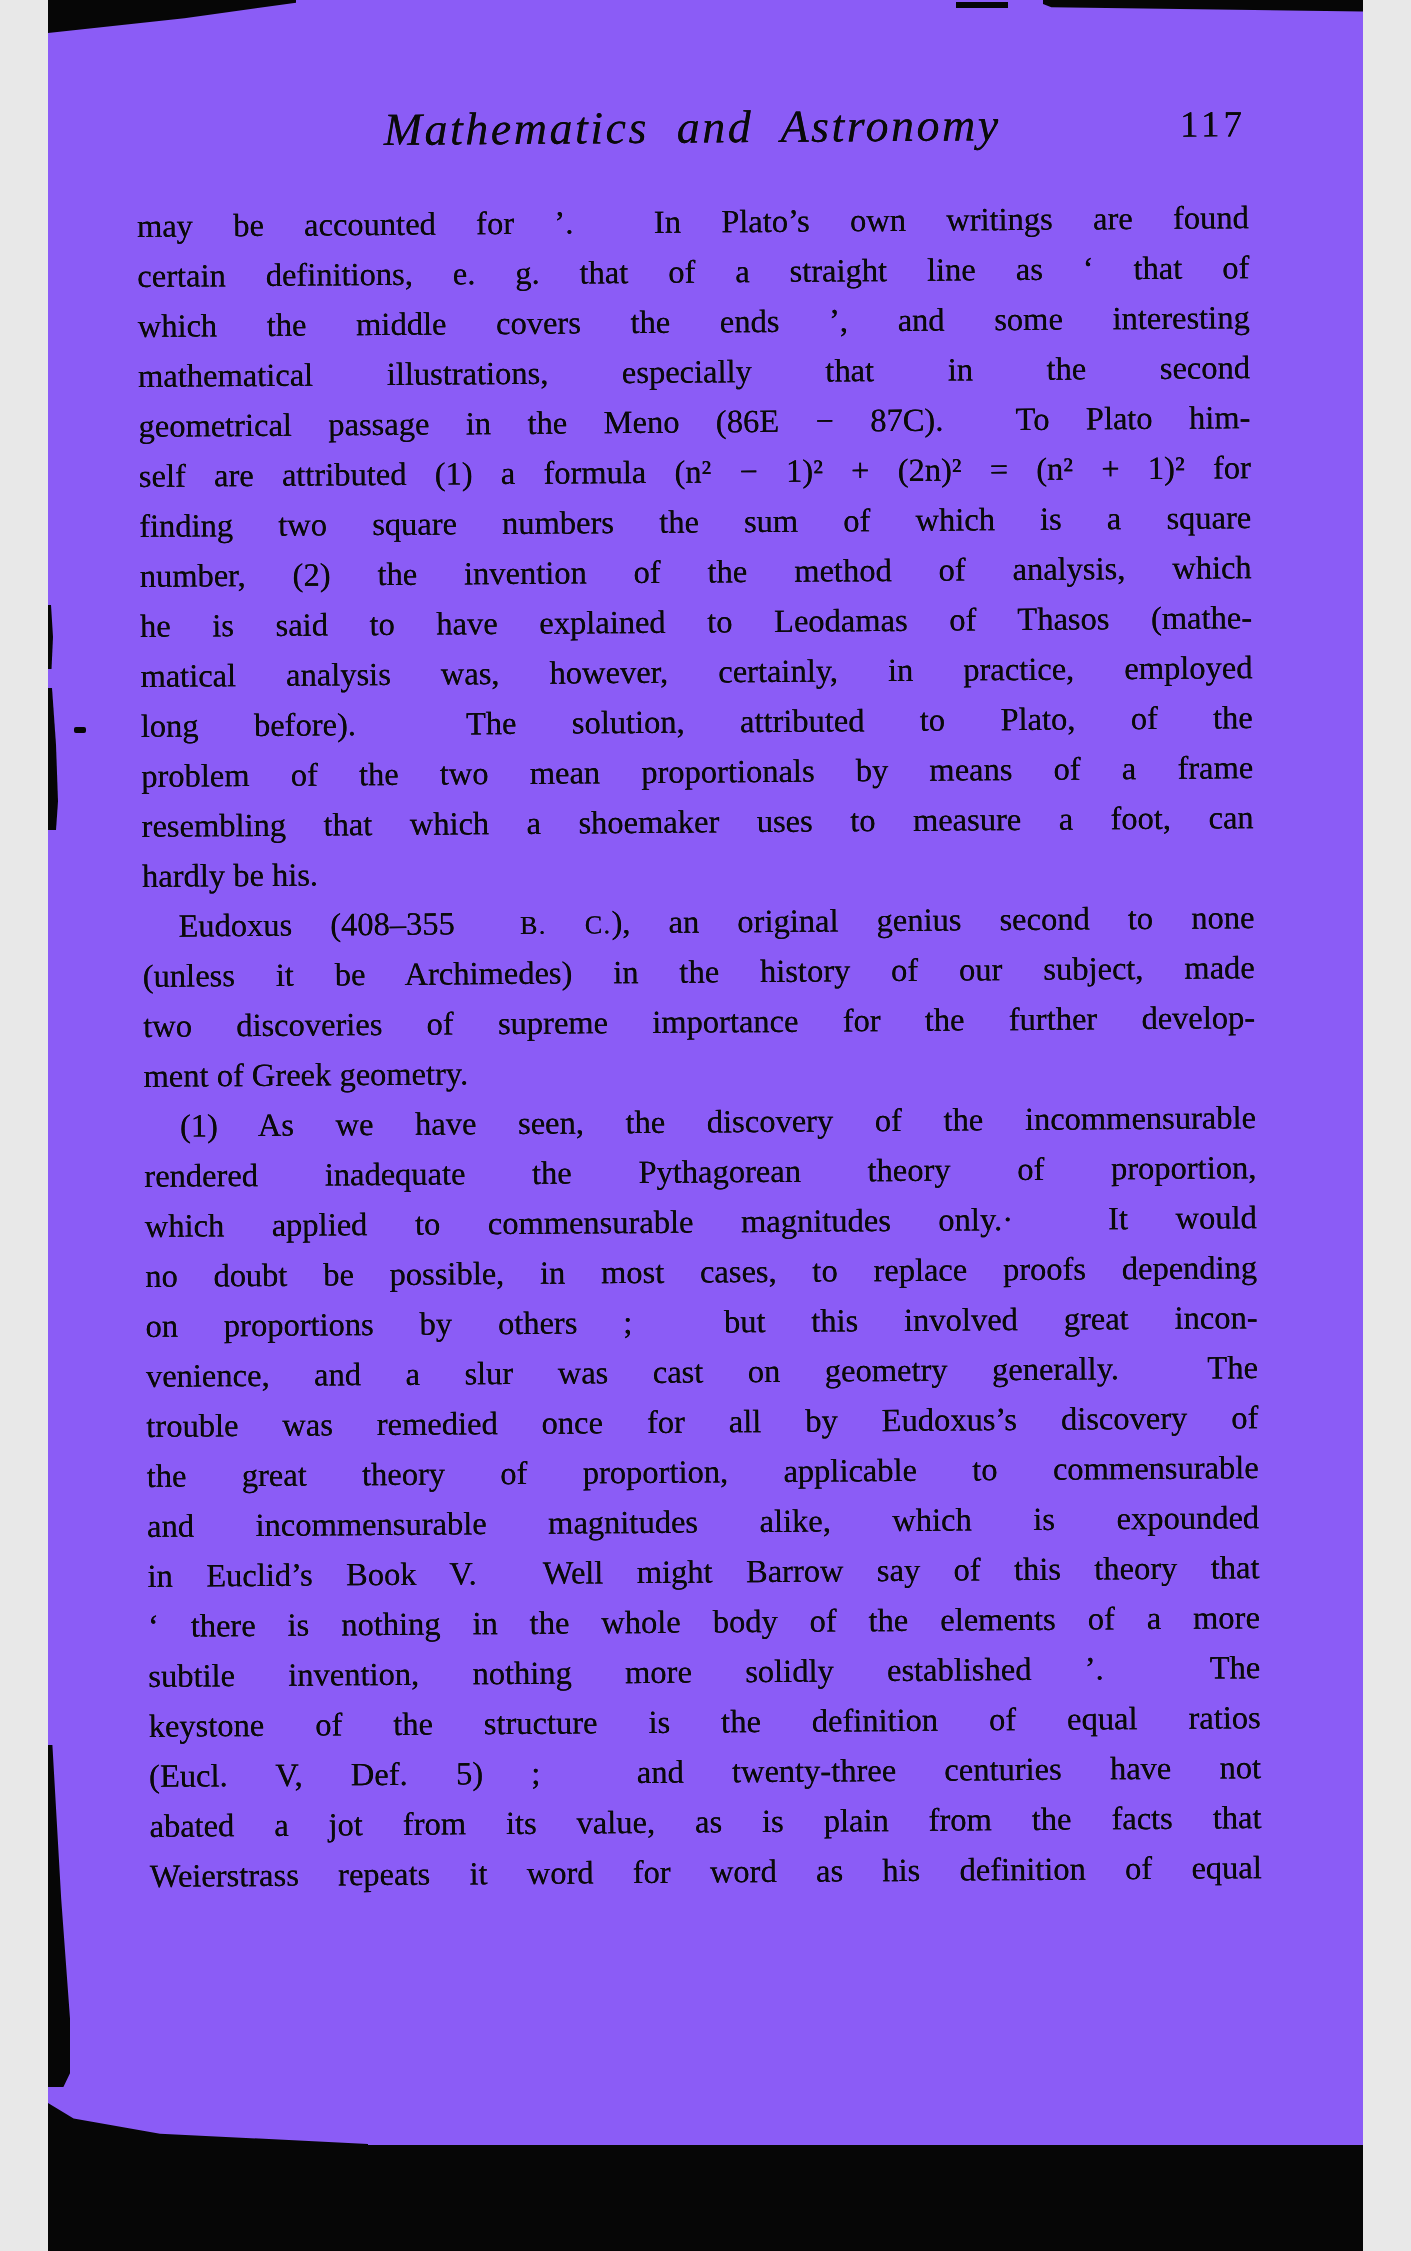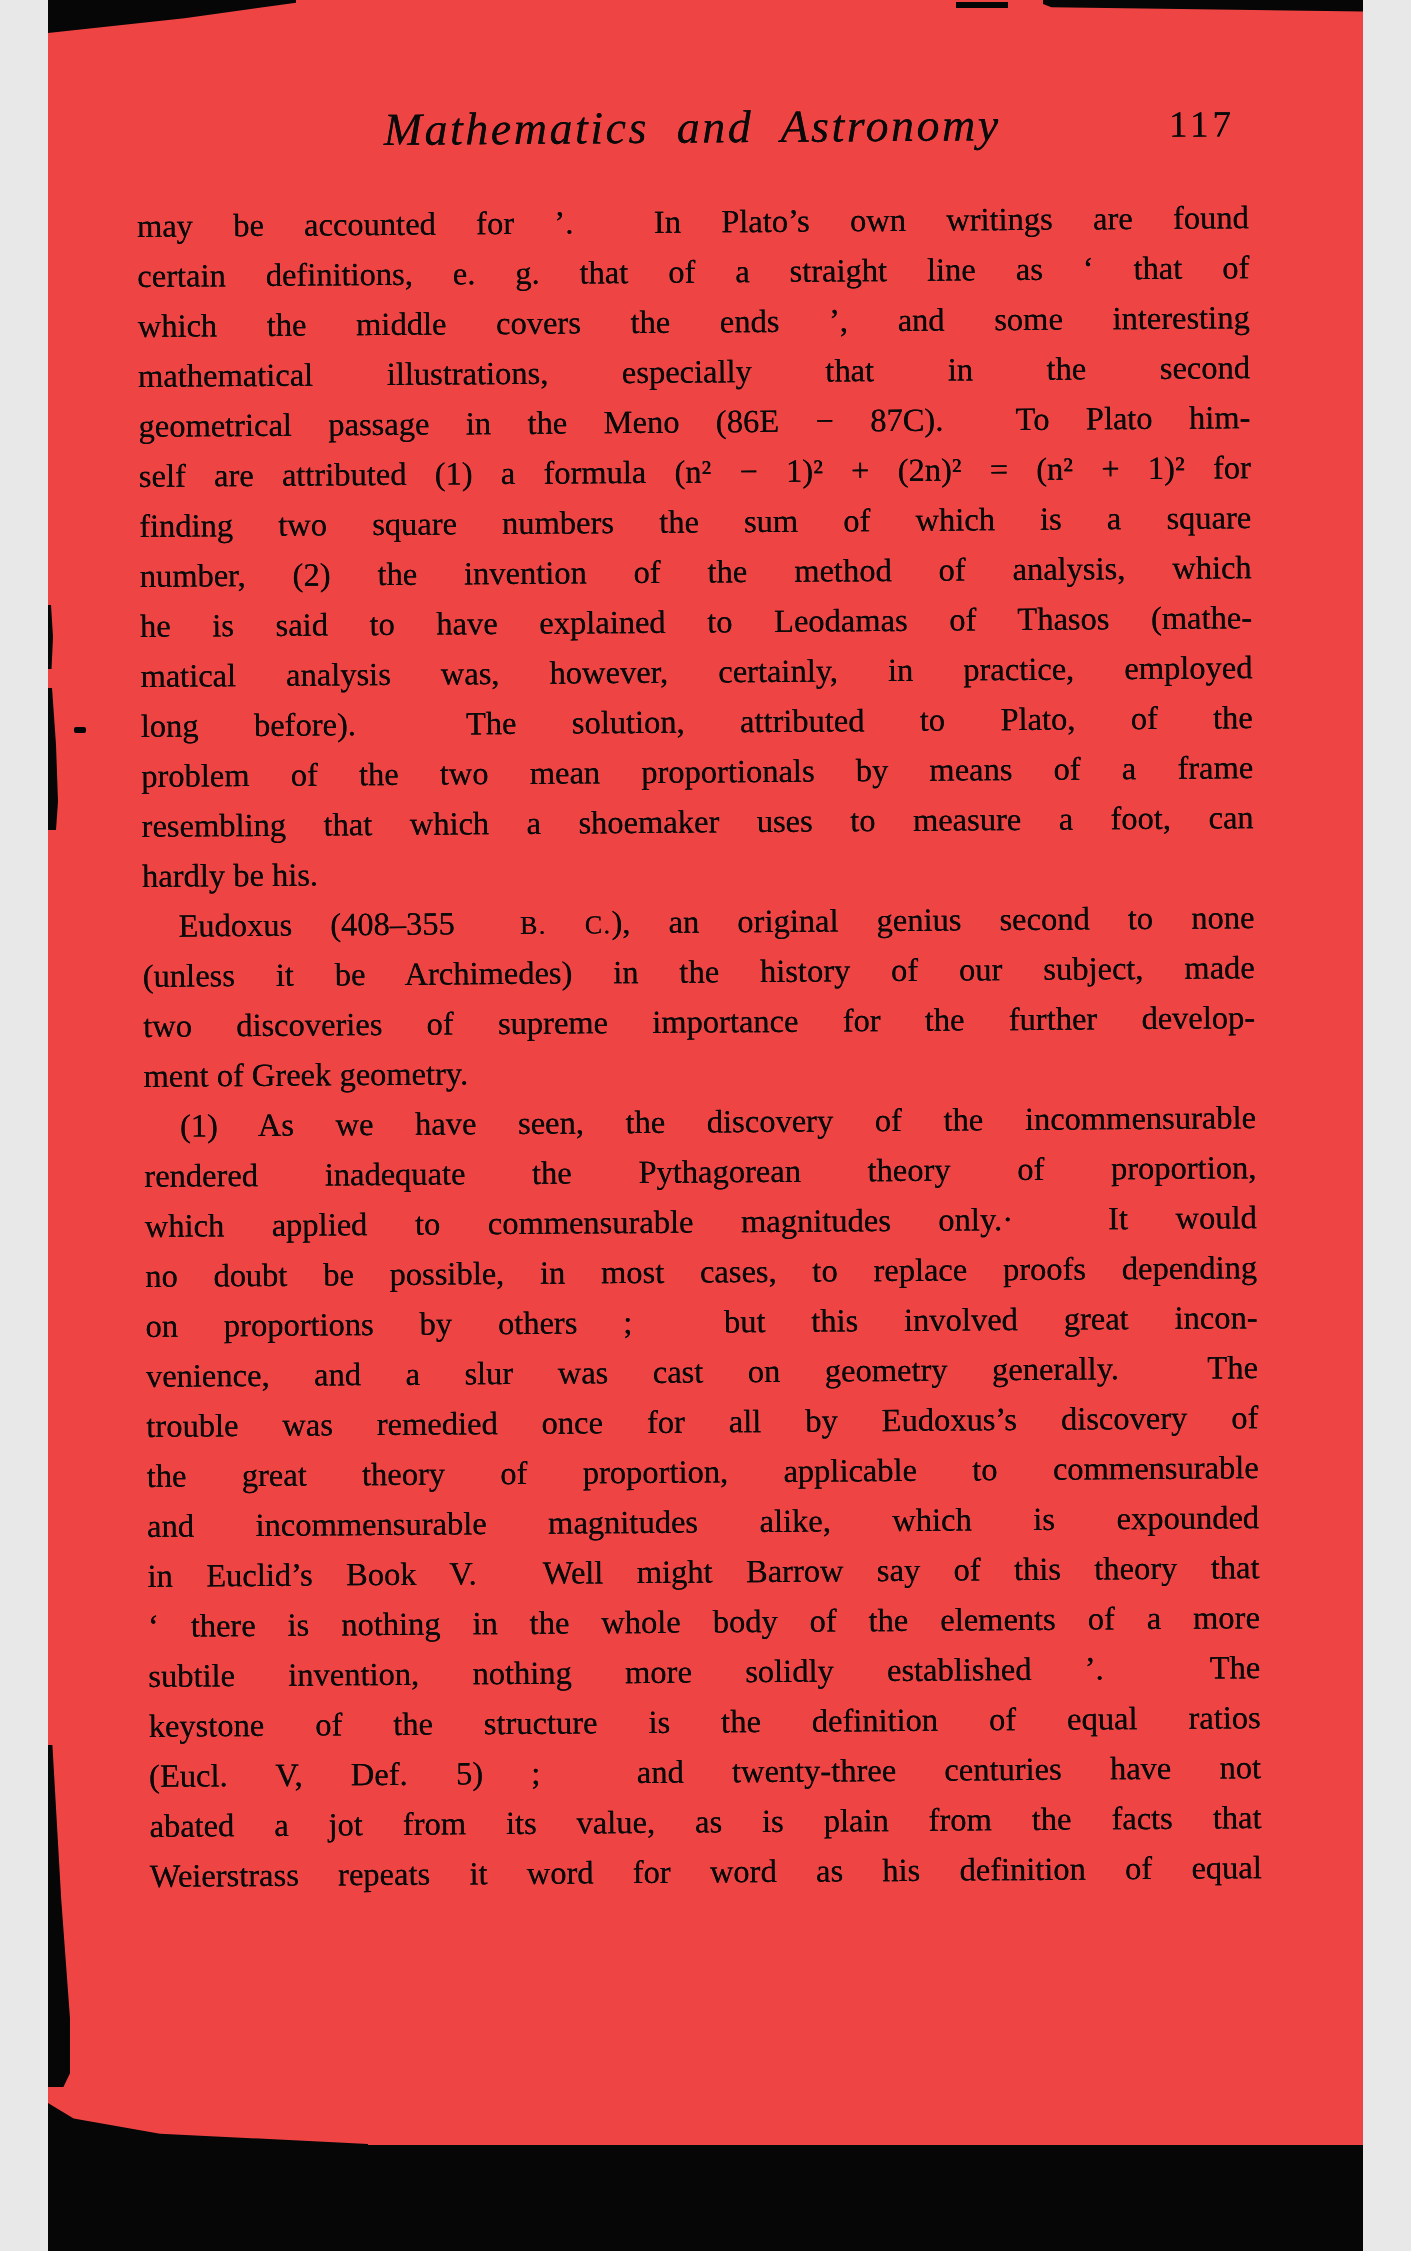--- a/index.html
+++ b/index.html
@@ -1,36 +1,36 @@
 <!DOCTYPE html>
 <html><head>
 <meta charset="utf-8">
 <style>
   html,body{margin:0;padding:0;background:#e8e8e8;}
   .canvas{
     position:relative;width:1315px;height:2251px;margin:0 auto;
-    background:#ef4444;overflow:hidden;
+    background:#8b5cf6;overflow:hidden;
     font-family:"Liberation Serif","DejaVu Serif",serif;
     color:#0a0a0a;
   }
   .page-content{
     position:absolute;left:0;top:0;width:100%;height:100%;
     transform:rotate(-0.45deg);transform-origin:55% 45%;
   }
   
   .header{
     position:absolute;left:95px;top:100px;width:1112px;height:70px;
   }
   .header .title{
     position:absolute;left:0;right:0;text-align:center;
     font-style:italic;font-size:46px;letter-spacing:2.5px;word-spacing:14px;
     text-shadow:0.25px 0 0 currentColor;
   }
   .header .pagenum{
-    position:absolute;right:13px;top:6px;
+    position:absolute;right:2px;top:6px;
     font-size:37px;letter-spacing:4px;
     text-shadow:0.25px 0 0 currentColor;
   }
   
   .textblock{
     position:absolute;left:95px;top:196px;width:1112px;
     font-size:32.5px;line-height:50px;
     text-shadow:0.25px 0 0 currentColor;
   }
   .line{

